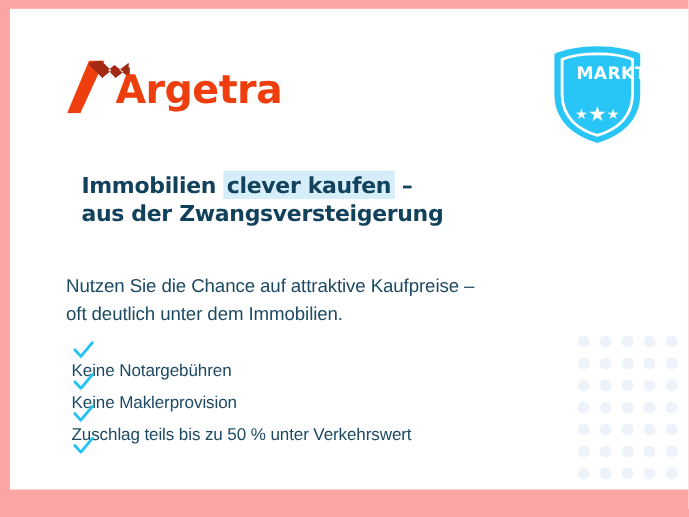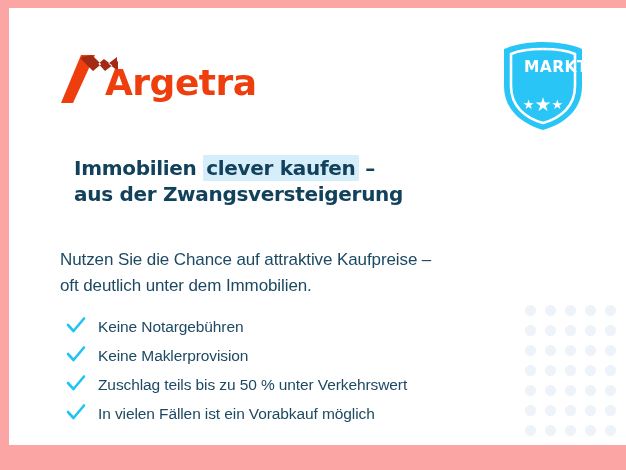--- a/index.html
+++ b/index.html
@@ -165,22 +165,23 @@
   }
 
   
   #bullets {
     position: absolute;
     left: 56px;
     top: 299px;
   }
   .bullet-row {
     display: flex;
-    align-items: flex-end;
+    align-items: flex-start;
     height: 29px;
+    flex-direction: column;
   }
   .check-icon {
     width: 22px;
     height: 22px;
     flex: 0 0 22px;
     margin-right: 11px;
   }
   .bullet-label {
     font-size: 15.5px;
     color: #1d4963;
@@ -280,18 +281,17 @@
       <li class="bullet-row">
         <svg class="check-icon" viewBox="0 0 22 22">
           <polyline points="3,11 8.5,17 19,4.5" fill="none" stroke="#22c3f3" stroke-width="2.6" stroke-linecap="round" stroke-linejoin="round"></polyline>
         </svg>
         <span class="bullet-label">Zuschlag teils bis zu 50 % unter Verkehrswert</span>
       </li>
       <li class="bullet-row">
         <svg class="check-icon" viewBox="0 0 22 22">
           <polyline points="3,11 8.5,17 19,4.5" fill="none" stroke="#22c3f3" stroke-width="2.6" stroke-linecap="round" stroke-linejoin="round"></polyline>
         </svg>
-        <span class="bullet-label">In vielen Fällen ist ein Vorabkauf möglich</span>
       </li>
     </ul>
 
   </div>
 </div>
 
 </body></html>

